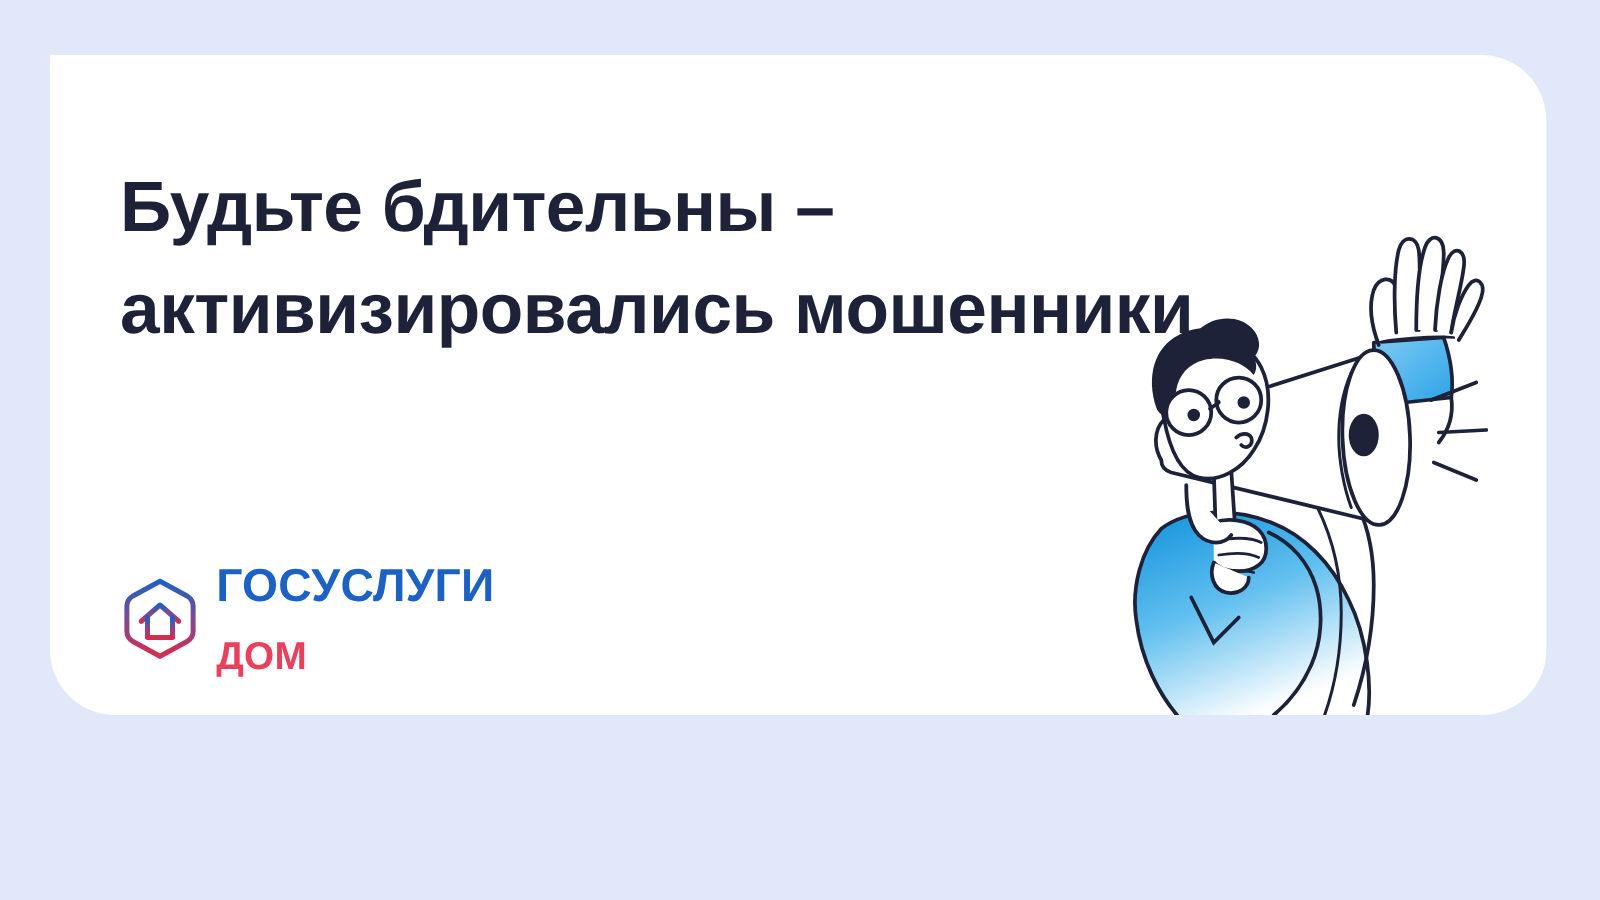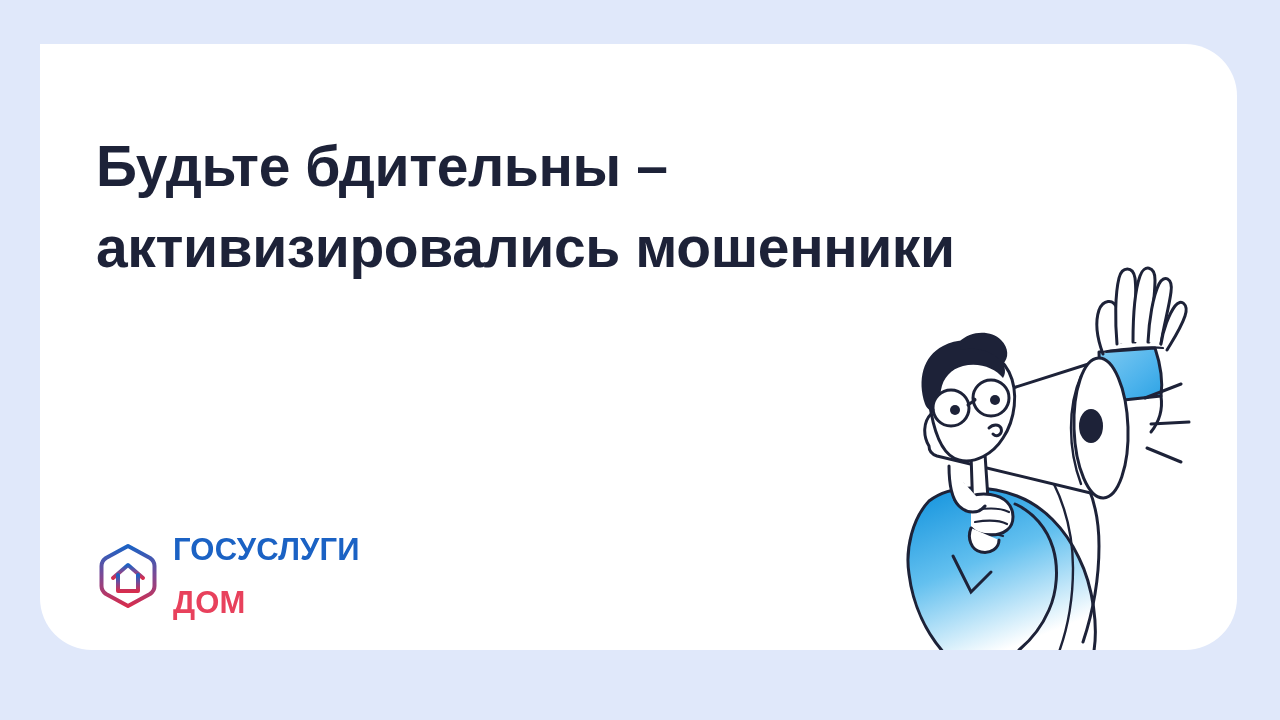--- a/index.html
+++ b/index.html
@@ -20,21 +20,21 @@
     height: 720px;
     background: #e0e8fa;
   }
 
   
   .card {
     position: absolute;
     left: 40px;
     top: 44px;
     width: 1197px;
-    height: 606px;
+    height: 528px;
     background: #ffffff;
     border-top-left-radius: 0px;
     border-top-right-radius: 52px;
     border-bottom-right-radius: 52px;
     border-bottom-left-radius: 52px;
     overflow: hidden;
   }
 
   
   .headline {
@@ -67,21 +67,21 @@
     display: block;
   }
   .logo-words {
     display: flex;
     flex-direction: column;
     line-height: 1;
   }
   .logo-word-top {
     font-family: "Liberation Sans", sans-serif;
     font-weight: bold;
-    font-size: 31px;
+    font-size: 37px;
     letter-spacing: 0.2px;
     color: #1b62c4;
     text-transform: uppercase;
   }
   .logo-word-bottom {
     font-family: "Liberation Sans", sans-serif;
     font-weight: bold;
     font-size: 31px;
     letter-spacing: 0.2px;
     color: #e8415c;

